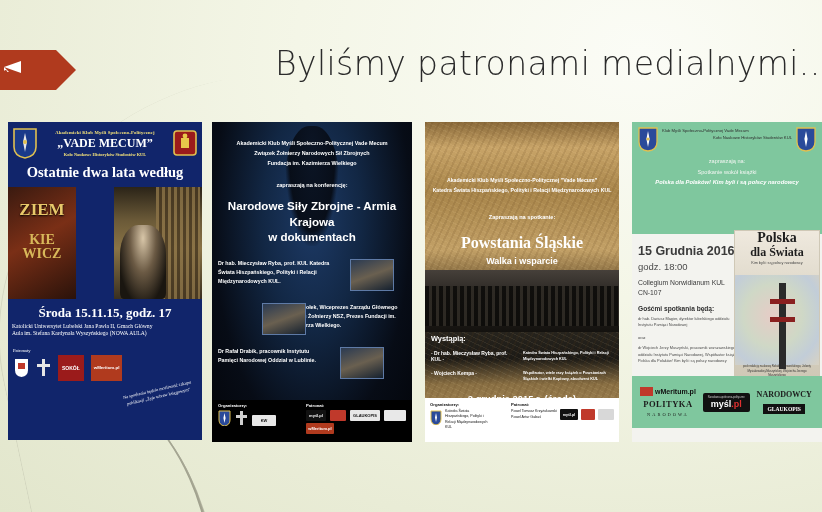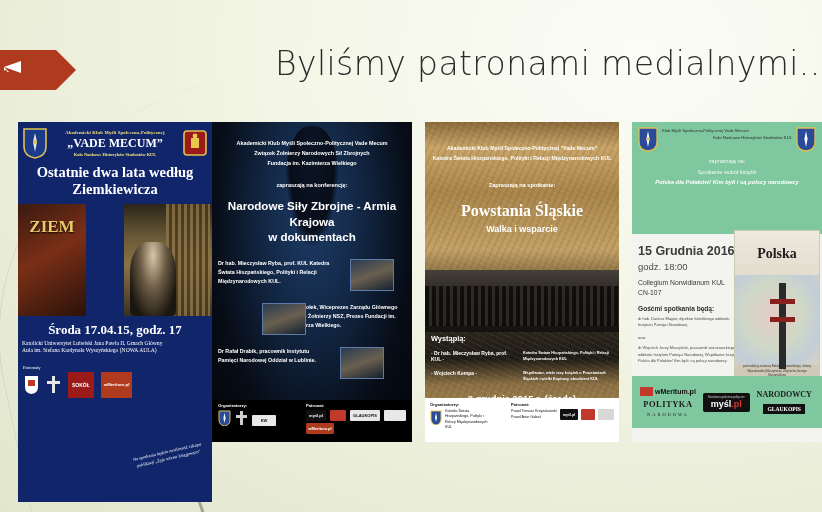--- a/index.html
+++ b/index.html
@@ -34,21 +34,21 @@
 
   #title{
     position:absolute;left:275px;top:44px;width:545px;
     font-size:33px;color:#2b2b2b;letter-spacing:.4px;
     font-family:"DejaVu Sans",sans-serif;font-weight:300;white-space:nowrap;
   }
 
   .poster{position:absolute;top:122px;overflow:hidden;}
 
   
-  #p1{left:18px;width:194px;height:380px;background:#11256b;color:#fff;}
+  #p1{left:8px;width:194px;height:318px;background:#11256b;color:#fff;}
   #p1 .hdr{display:flex;align-items:center;justify-content:space-between;padding:5px 4px 0 4px;}
   #p1 .crest{width:26px;height:32px;flex:0 0 26px;}
   #p1 .hdrtxt{text-align:center;flex:1;}
   #p1 .l1{font-size:4.6px;font-weight:bold;color:#f4e27a;font-family:"Liberation Serif",serif;letter-spacing:.2px;}
   #p1 .l2{font-size:12px;font-weight:bold;color:#fff;font-family:"Liberation Serif",serif;margin:1px 0;}
   #p1 .l3{font-size:4.4px;font-weight:bold;color:#f4e27a;font-family:"Liberation Serif",serif;}
   #p1 .big{text-align:center;font-family:"Liberation Serif",serif;font-weight:bold;
            font-size:14.5px;line-height:1.16;margin-top:5px;padding:0 3px;}
   #p1 .imgrow{display:flex;height:112px;margin-top:6px;gap:38px;}
   #p1 .bookcov{width:68px;background:linear-gradient(150deg,#3a1a10,#7a2f16 45%,#2a120a);
@@ -109,21 +109,21 @@
     font-size:4px;color:#111;display:flex;align-items:center;justify-content:center;font-weight:bold;}
 
   
   #p3{left:425px;width:194px;height:320px;background:#b8945a;color:#fff;}
   #p3 .paper{position:absolute;inset:0;background:
     linear-gradient(180deg,#8a6a3a 0%,#c8a468 8%,#a8854a 22%,#c2a066 40%,#6b5430 52%,
       #2e2a22 60%,#1c1a16 74%,#8a7044 82%,#c0a068 100%);}
   #p3 .grain{position:absolute;inset:0;opacity:.35;background:
     repeating-linear-gradient(115deg,rgba(90,60,25,.35) 0 2px,transparent 2px 6px),
     repeating-linear-gradient(25deg,rgba(255,230,180,.22) 0 1px,transparent 1px 5px);}
-  #p3 .inner{position:relative;}
+  #p3 .inner{position:relative;margin-top:32px;}
   #p3 .org{text-align:center;font-size:5.2px;font-weight:bold;line-height:1.9;padding-top:22px;}
   #p3 .invite{text-align:center;font-size:5.6px;font-weight:bold;margin-top:18px;}
   #p3 .t1{text-align:center;font-size:16px;font-weight:bold;margin-top:14px;
     font-family:"Liberation Serif",serif;}
   #p3 .t2{text-align:center;font-size:9px;font-weight:bold;margin-top:4px;}
   #p3 .soldiers{position:absolute;left:0;right:0;top:148px;height:62px;
     background:linear-gradient(180deg,#46403a 0%,#2a2622 40%,#14120f 100%);}
   #p3 .soldiers .rank{position:absolute;bottom:6px;left:0;right:0;height:40px;
     background:repeating-linear-gradient(90deg,#0d0c0a 0 4px,#2e2a24 4px 7px);opacity:.92;}
   #p3 .wys{position:absolute;left:6px;top:212px;font-size:7.4px;font-weight:bold;}
@@ -157,21 +157,21 @@
   #p4 .d1{font-size:12.5px;font-weight:bold;color:#3b3b3b;}
   #p4 .d2{font-size:9.5px;color:#4a4a4a;margin-top:3px;}
   #p4 .d3{font-size:6.8px;color:#3b3b3b;margin-top:6px;line-height:1.45;}
   #p4 .d4{font-size:6.6px;font-weight:bold;color:#2e2e2e;margin-top:7px;}
   #p4 .d5{font-size:3.9px;color:#4a4a4a;line-height:1.6;margin-top:4px;}
   #p4 .d6{font-size:3.9px;color:#4a4a4a;line-height:1.6;margin-top:7px;}
   #p4 .book{position:absolute;right:2px;top:108px;width:84px;height:148px;
     background:linear-gradient(180deg,#efe9de 0%,#d8d2c2 55%,#cfc8b6 100%);
     border:1px solid #cfc8b6;overflow:hidden;}
   #p4 .book .bt{text-align:center;font-family:"Liberation Serif",serif;font-weight:bold;
-    color:#1d1d1d;font-size:14px;line-height:1.05;margin-top:16px;}
+    color:#1d1d1d;font-size:14px;line-height:1.05;}
   #p4 .book .bs{text-align:center;font-size:3.8px;color:#444;margin-top:3px;}
   #p4 .book .map{position:absolute;left:0;right:0;top:44px;bottom:14px;
     background:radial-gradient(ellipse at 45% 45%,#e6ccc6 0%,#cfd8c6 45%,#c2cdd8 75%,#d8d2c2 100%);}
   #p4 .book .sword{position:absolute;left:44px;top:52px;width:7px;height:86px;background:#2a2a2a;}
   #p4 .book .sword:before{content:"";position:absolute;left:-9px;top:16px;width:25px;height:5px;background:#8a1f1f;}
   #p4 .book .sword:after{content:"";position:absolute;left:-9px;top:34px;width:25px;height:5px;background:#8a1f1f;}
   #p4 .book .bf{position:absolute;left:4px;right:4px;bottom:2px;font-size:2.8px;color:#333;text-align:center;line-height:1.5;}
   #p4 .foot{position:absolute;left:0;right:0;bottom:14px;height:52px;background:#7fc79e;
     display:flex;align-items:center;gap:7px;padding:0 8px;box-sizing:border-box;}
   #p4 .fcol{display:flex;flex-direction:column;align-items:center;gap:3px;}
@@ -225,32 +225,32 @@
       <span class="crest">
         <svg viewBox="0 0 26 32" width="26" height="32">
             <rect x="2" y="4" width="22" height="24" rx="3" fill="#9b1b1b" stroke="#e0c050" stroke-width="1.6"></rect>
             <rect x="9" y="11" width="8" height="10" fill="#e8c84a"></rect>
             <circle cx="13" cy="9" r="2.4" fill="#e8c84a"></circle>
           </svg>
       </span>
     </div>
     <div class="big">
       <div>Ostatnie dwa lata według</div>
-      <div>Ziemkiewicza</div>
     </div>
     <div class="imgrow">
       <div class="bookcov">
         <div class="bt">ZIEM</div>
+        <div class="bt2">KIE WICZ</div>
       </div>
       <div class="photo">
         <div class="pipes"></div>
         <div class="figure"></div>
       </div>
     </div>
-    <div class="dateline">Środa 17.04.15, godz. 17</div>
+    <div class="dateline">Środa 15.11.15, godz. 17</div>
     <div class="venue">
       <div>Katolicki Uniwersytet Lubelski Jana Pawła II, Gmach Główny</div>
       <div>Aula im. Stefana Kardynała Wyszyńskiego (NOWA AULA)</div>
     </div>
     <div class="note">Na spotkaniu będzie możliwość zakupu publikacji „Żyje wbrew księgowym”</div>
     <div class="patlabel">Patronaty</div>
     <div class="logos">
       <span class="lg">
         <svg width="15" height="19" viewBox="0 0 15 19">
             <path d="M1 1h13v11q0 6-6.5 7Q1 18 1 12Z" fill="#fff"></path>

